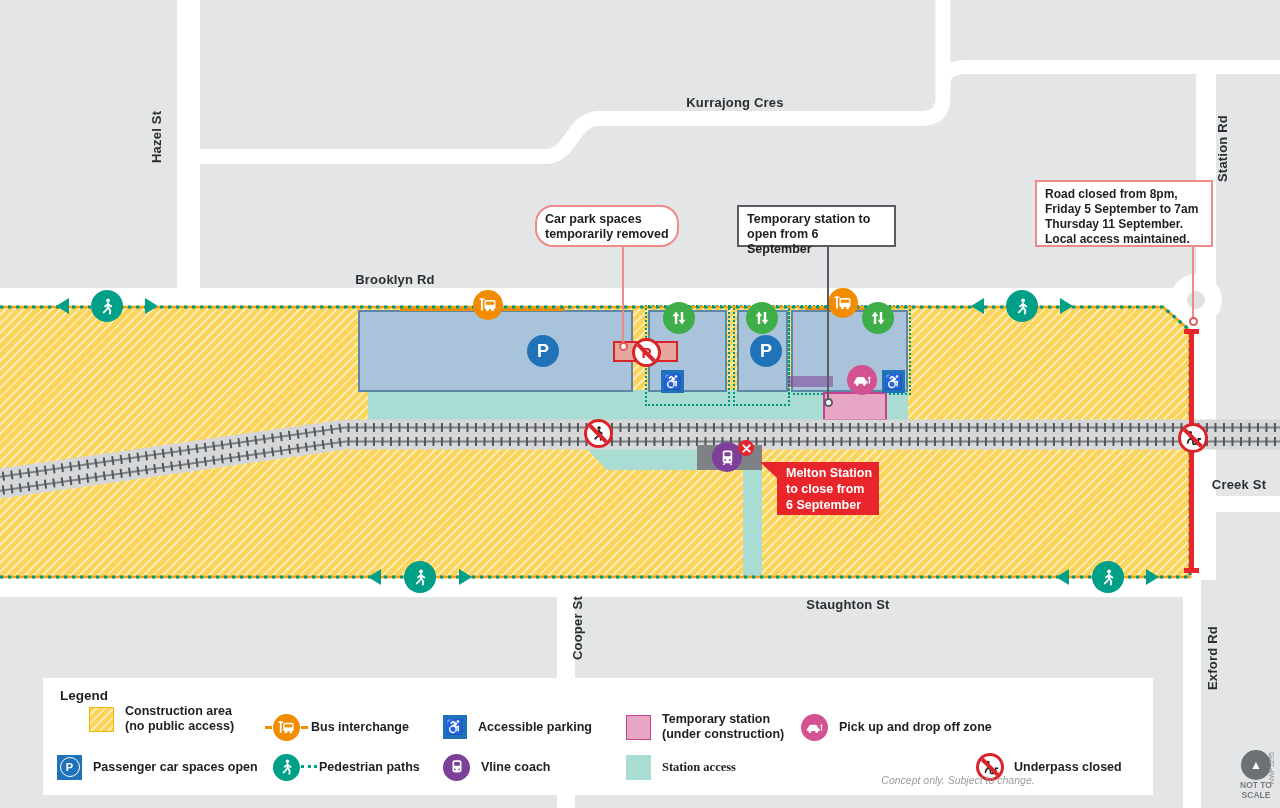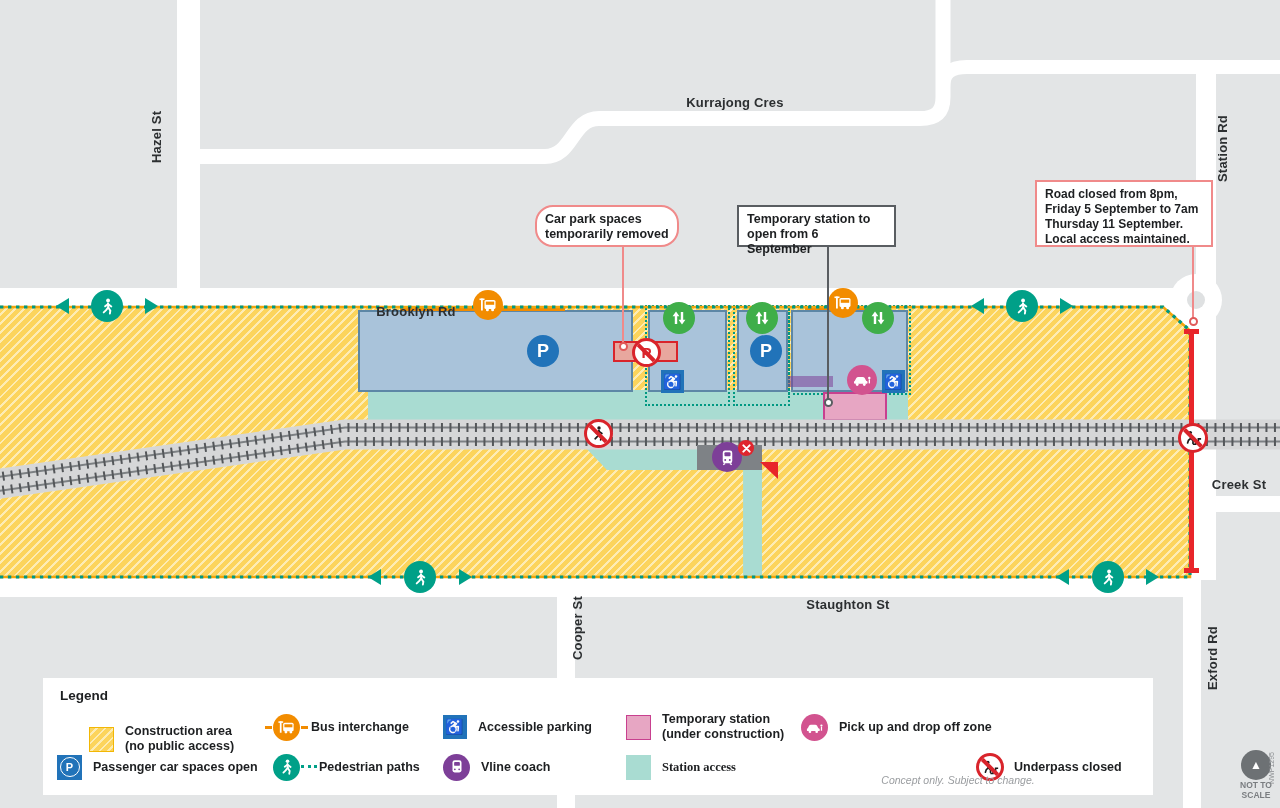--- a/index.html
+++ b/index.html
@@ -306,35 +306,38 @@
 
   <div class="callout" style="left:535px;top:205px;width:144px;height:42px;border-radius:18px;">Car park spaces
 temporarily removed</div>
   <div class="callout gray" style="left:737px;top:205px;width:159px;height:42px;">Temporary station to
 open from 6 September</div>
   <div class="callout" style="left:1035px;top:180px;width:178px;height:67px;font-size:12px;line-height:15px;">Road closed from 8pm,
 Friday 5 September to 7am
 Thursday 11 September.
 Local access maintained.</div>
 
+  <div class="melton">Melton Station
+to close from
+6 September</div>
   <div class="melton-pointer" style="left:760px;top:462px;"></div>
 
   <div class="vlabel" style="left:149px;top:94px;height:86px;">Hazel St</div>
   <div class="rlabel" style="left:660px;top:95px;width:150px;">Kurrajong Cres</div>
   <div class="vlabel" style="left:1215px;top:103px;height:92px;">Station Rd</div>
-  <div class="rlabel" style="left:346px;top:272px;width:140px;margin-top:32px;">Brooklyn Rd</div>
+  <div class="rlabel" style="left:325px;top:272px;width:140px;">Brooklyn Rd</div>
   <div class="rlabel" style="left:1199px;top:477px;width:80px;">Creek St</div>
   <div class="rlabel" style="left:778px;top:597px;width:140px;">Staughton St</div>
   <div class="vlabel" style="left:570px;top:584px;height:88px;">Cooper St</div>
   <div class="vlabel" style="left:1205px;top:614px;height:88px;">Exford Rd</div>
 
   <div id="legend">
     <div class="leg-title">Legend</div>
 
-    <div class="leg-item" style="left:14px;top:44px;height:34px;padding-left:32px;">
+    <div class="leg-item" style="left:14px;top:24px;height:34px;padding-left:32px;">
       <div class="swatch sw-construction"></div>
       <div class="leg-label">Construction area
 (no public access)</div>
     </div>
     <div class="leg-item" style="left:14px;top:72px;height:34px;">
       <div class="swatch sw-parking">
           <div class="pring">P</div>
         </div>
       <div class="leg-label">Passenger car spaces open</div>
     </div>

